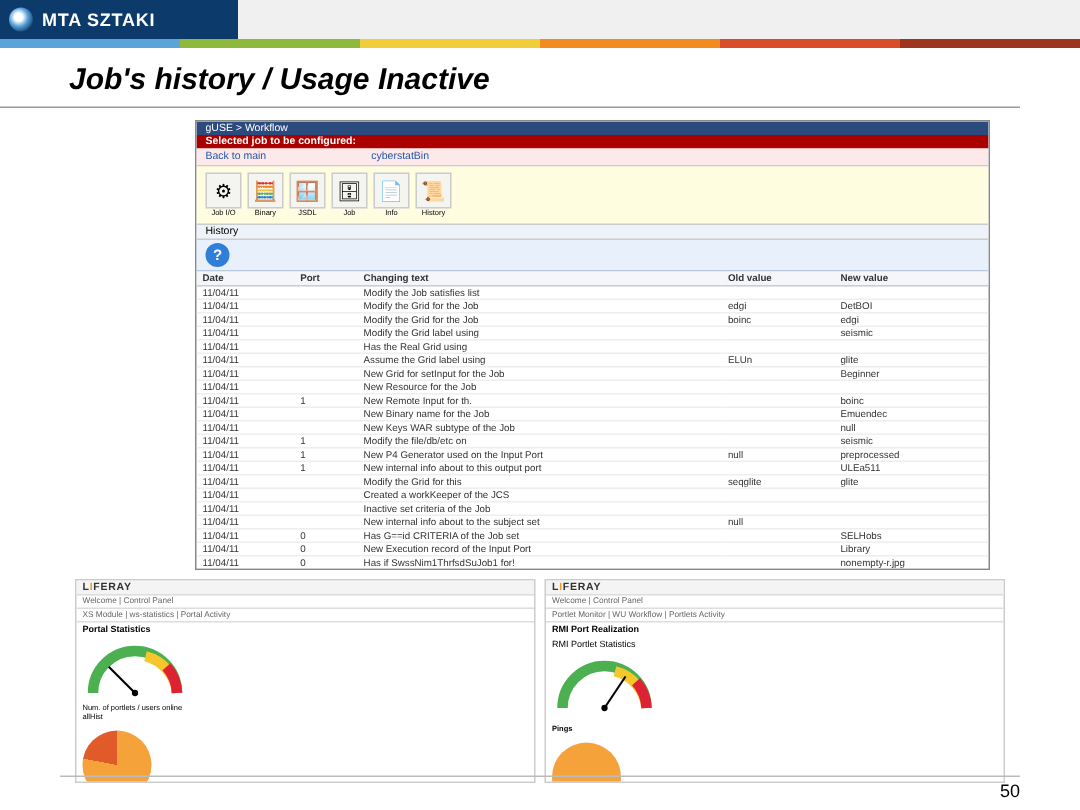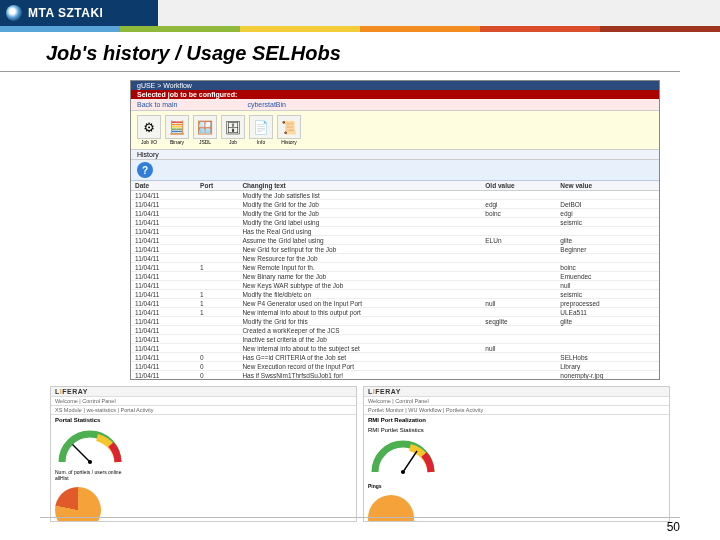--- a/index.html
+++ b/index.html
@@ -53,21 +53,21 @@
 </div>
 <div class="colorstrip" id="colorstrip">
     <span style="background: rgb(89, 164, 216);"></span>
     <span style="background: rgb(143, 185, 59);"></span>
     <span style="background: rgb(242, 205, 58);"></span>
     <span style="background: rgb(242, 140, 30);"></span>
     <span style="background: rgb(217, 77, 42);"></span>
     <span style="background: rgb(160, 53, 31);"></span>
   </div>
 
-<div class="slide-title">Job's history / Usage SELHobs</div>
+<div class="slide-title">Job's history / Usage Inactive</div>
 
 <div class="panel1">
   <div class="p1-bluebar">gUSE &gt; Workflow</div>
   <div class="p1-selbar">Selected job to be configured:</div>
   <div class="p1-pink">
     <a>Back to main</a>
     <a>cyberstatBin</a>
   </div>
   <div class="p1-toolbar" id="p1-toolbar">
       <div style="text-align: center;">

